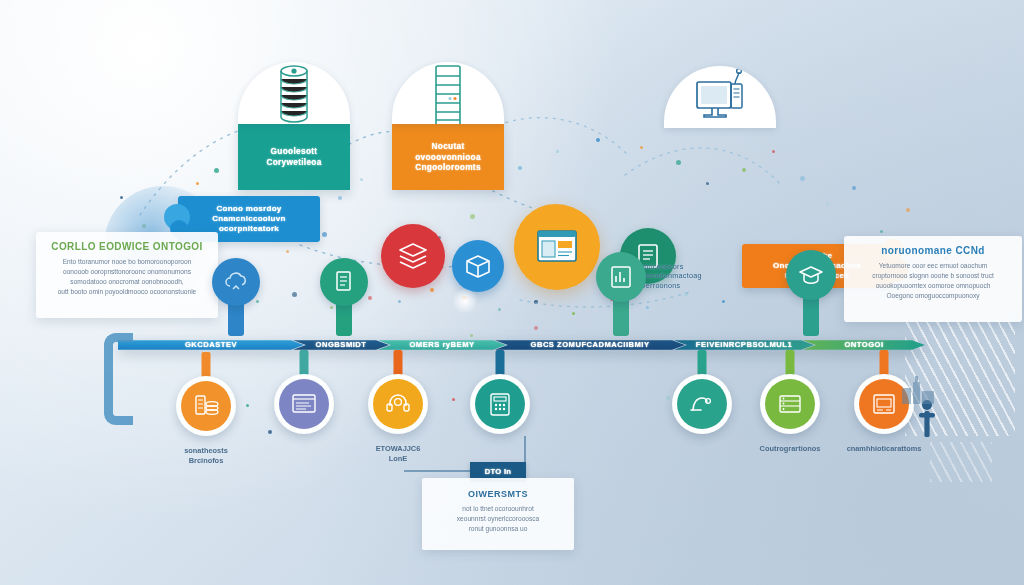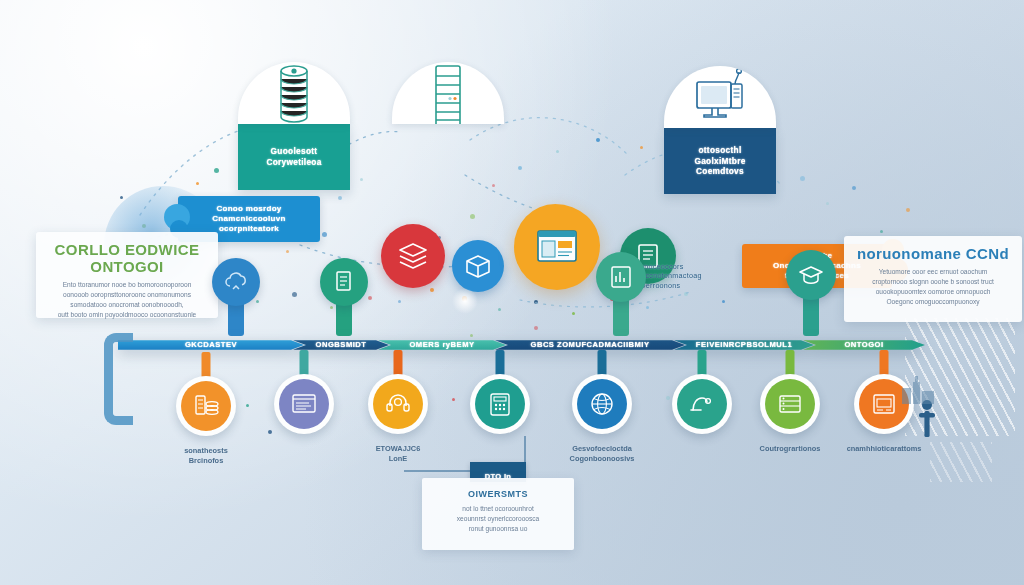--- a/index.html
+++ b/index.html
@@ -73,21 +73,21 @@
 
   
   .panel{
     background:rgba(252,253,254,.93);
     border-radius:3px;
     box-shadow:0 3px 12px rgba(45,75,105,.16);
     padding:9px 10px 11px;
     box-sizing:border-box;
   }
   .panel-title{
-    font-size:15px;font-weight:700;text-align:center;margin-bottom:5px;
+    font-size:10px;font-weight:700;text-align:center;margin-bottom:5px;
     filter:blur(.45px);letter-spacing:.4px;user-select:none;
   }
   .panel-body{
     font-size:6.6px;text-align:center;line-height:1.52;
     color:#6d8098;filter:blur(.5px);user-select:none;white-space:pre-line;
   }
 
   
   #ribbon-bar{
     display:flex;align-items:center;height:30px;
@@ -274,42 +274,42 @@
           <line x1="9" y1="23" x2="33" y2="23"></line>
           <line x1="9" y1="32" x2="33" y2="32"></line>
           <line x1="9" y1="41" x2="33" y2="41"></line>
           <line x1="9" y1="50" x2="33" y2="50"></line>
           <line x1="9" y1="58" x2="33" y2="58"></line>
         </g>
         <circle cx="28" cy="36.5" r="1.6" fill="#f08a2a"></circle>
         <circle cx="23" cy="36.5" r="1.6" fill="#9ecfd8"></circle>
       </svg>
     </div>
+    <div class="arch-body" style="background:#ef8a1c;">
+      <div class="blur-txt">Nocutat
+ovooovonniooa
+Cngooloroomts</div>
+    </div>
   </div>
 
   <div class="arch abs" style="left:664px;top:66px;">
     <div class="arch-top">
       <svg class="arch-icon" width="58" height="74" viewBox="0 0 58 74">
         <rect x="6" y="14" width="34" height="26" rx="2" fill="none" stroke="#2b6e9e" stroke-width="1.7"></rect>
         <rect x="10" y="18" width="26" height="18" rx="1" fill="#dceaf4"></rect>
         <path d="M21 40v7h-8v2h22v-2h-8v-7" fill="none" stroke="#2b6e9e" stroke-width="1.6"></path>
         <rect x="40" y="16" width="11" height="24" rx="1.6" fill="none" stroke="#2b6e9e" stroke-width="1.5"></rect>
         <g stroke="#2b6e9e" stroke-width="1.1">
           <line x1="42.5" y1="21" x2="48.5" y2="21"></line>
           <line x1="42.5" y1="25" x2="48.5" y2="25"></line>
           <line x1="42.5" y1="29" x2="48.5" y2="29"></line>
         </g>
         <path d="M44 16c0-5 4-8 4-12" fill="none" stroke="#2b6e9e" stroke-width="1.4"></path>
         <circle cx="48" cy="3" r="2.4" fill="none" stroke="#2b6e9e" stroke-width="1.4"></circle>
       </svg>
-    </div>
-    <div class="arch-body" style="background:#1c5584;">
-      <div class="blur-txt">ottosocthl
-GaolxiMtbre
-Coemdtovs</div>
     </div>
   </div>
 
   <div class="ribbon-note abs" style="left:178px;top:196px;width:142px;height:46px;background:#1d8fd1;">
     <div class="blur-txt">Conoo mosrdoy
 Cnamcniccooluvn
 ocorpniteatork</div>
     <span class="ribbon-tail" style="left:-14px;top:8px;width:26px;height:26px;background:#38a6e0;"></span>
     <span class="ribbon-tail" style="left:-8px;top:24px;width:18px;height:18px;background:#1d8fd1;"></span>
   </div>
@@ -532,35 +532,20 @@
               <circle cx="19" cy="16" r="1.2"></circle>
             <circle cx="11" cy="20" r="1.2"></circle>
               <circle cx="15" cy="20" r="1.2"></circle>
               <circle cx="19" cy="20" r="1.2"></circle>
           </g>
         </svg>
       </div>
     </div>
   </div>
 
-  <div class="medal" style="left:572px;top:374px;">
-    <div class="medal-stem" style="background:#1b6e98;"></div>
-    <div class="medal-ring" style="width:60px;height:60px;background:#fdfefe;">
-      <div class="medal-core" style="width:50px;height:50px;background:#1f7cbd;">
-        <svg width="30" height="30" viewBox="0 0 30 30">
-          <circle cx="15" cy="15" r="10" fill="none" stroke="#fff" stroke-width="1.4"></circle>
-          <ellipse cx="15" cy="15" rx="4.4" ry="10" fill="none" stroke="#fff" stroke-width="1.1"></ellipse>
-          <line x1="5" y1="15" x2="25" y2="15" stroke="#fff" stroke-width="1.1"></line>
-          <path d="M7 9.5c4.8 2.6 11.2 2.6 16 0M7 20.5c4.8-2.6 11.2-2.6 16 0" fill="none" stroke="#fff" stroke-width="1"></path>
-        </svg>
-      </div>
-    </div>
-    <div class="medal-label" style="top:70px;">Gesvofoecloctda
-Cogonboonoosivs</div>
-  </div>
 
   <div class="medal" style="left:672px;top:374px;">
     <div class="medal-stem" style="background:#2aa38c;"></div>
     <div class="medal-ring" style="width:60px;height:60px;background:#fdfefe;">
       <div class="medal-core" style="width:50px;height:50px;background:#2aa38c;">
         <svg width="30" height="30" viewBox="0 0 30 30">
           <path d="M6 21c0-7 4-12 9-12 3 0 5 2 5 4" fill="none" stroke="#fff" stroke-width="1.6" stroke-linecap="round"></path>
           <path d="M4 21h10" stroke="#fff" stroke-width="1.6" stroke-linecap="round"></path>
           <circle cx="21" cy="12" r="2.4" fill="none" stroke="#fff" stroke-width="1.3"></circle>
         </svg>
@@ -602,21 +587,21 @@
             </g>
         </svg>
       </div>
     </div>
     <div class="medal-label" style="top:70px;">cnamhhioticarattoms</div>
   </div>
 
   <div class="abs" style="left:404px;top:470px;width:120px;height:1.6px;background:#5b87ab;opacity:.75;"></div>
   <div class="abs" style="left:524px;top:436px;width:1.6px;height:36px;background:#5b87ab;opacity:.75;"></div>
 
-  <div id="callout-tab" class="abs" style="left:470px;top:462px;width:56px;height:20px;background:#1b5a87;align-items:flex-end;">
+  <div id="callout-tab" class="abs" style="left:470px;top:462px;width:56px;height:20px;background:#1b5a87;">
     <span class="blur-txt">DTO  In</span>
   </div>
 
   <div id="callout-box" class="abs" style="left:422px;top:478px;width:152px;height:72px;">
     <div style="font-size:9px;font-weight:700;color:#2f6f9c;text-align:center;
                 filter:blur(.45px);letter-spacing:.5px;margin-bottom:5px;">OIWERSMTS</div>
     <div style="font-size:6.6px;line-height:1.55;color:#6d8098;text-align:center;
                 filter:blur(.5px);white-space:pre-line;">not lo ttnet ocoroounhrot
 xeounnrst oynerlccorooosca
 ronut gunoonnsa uo</div>

